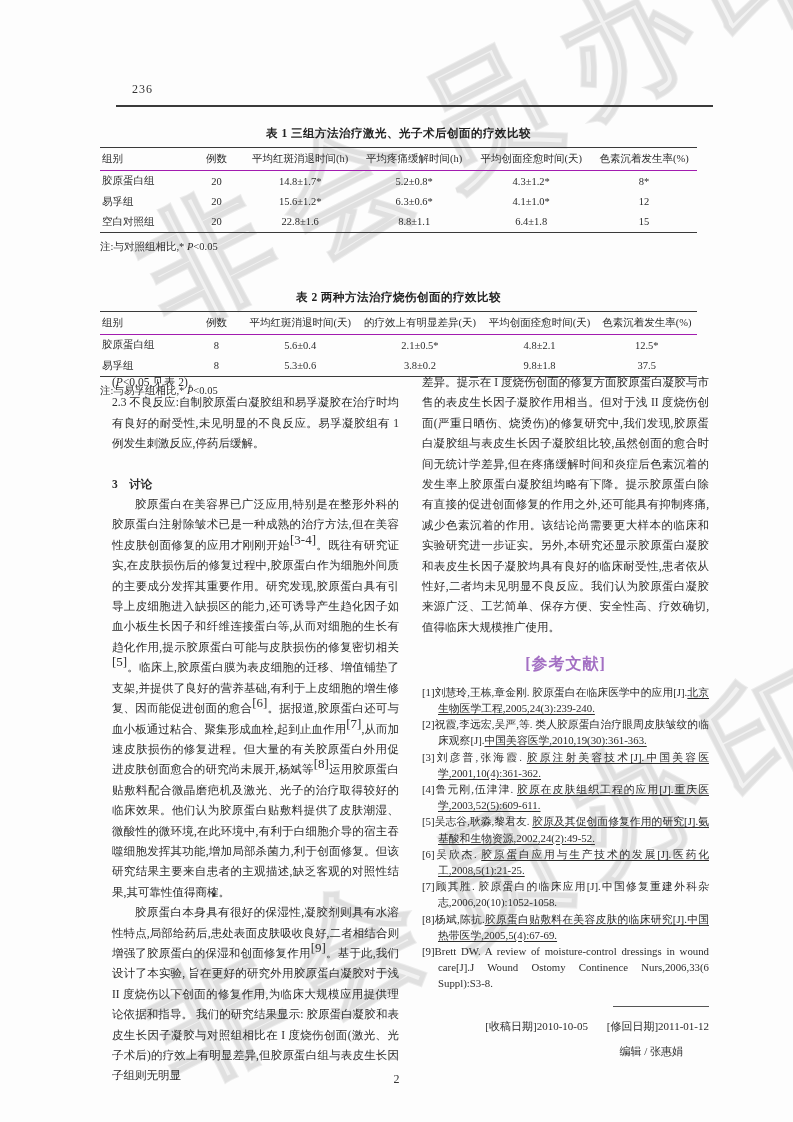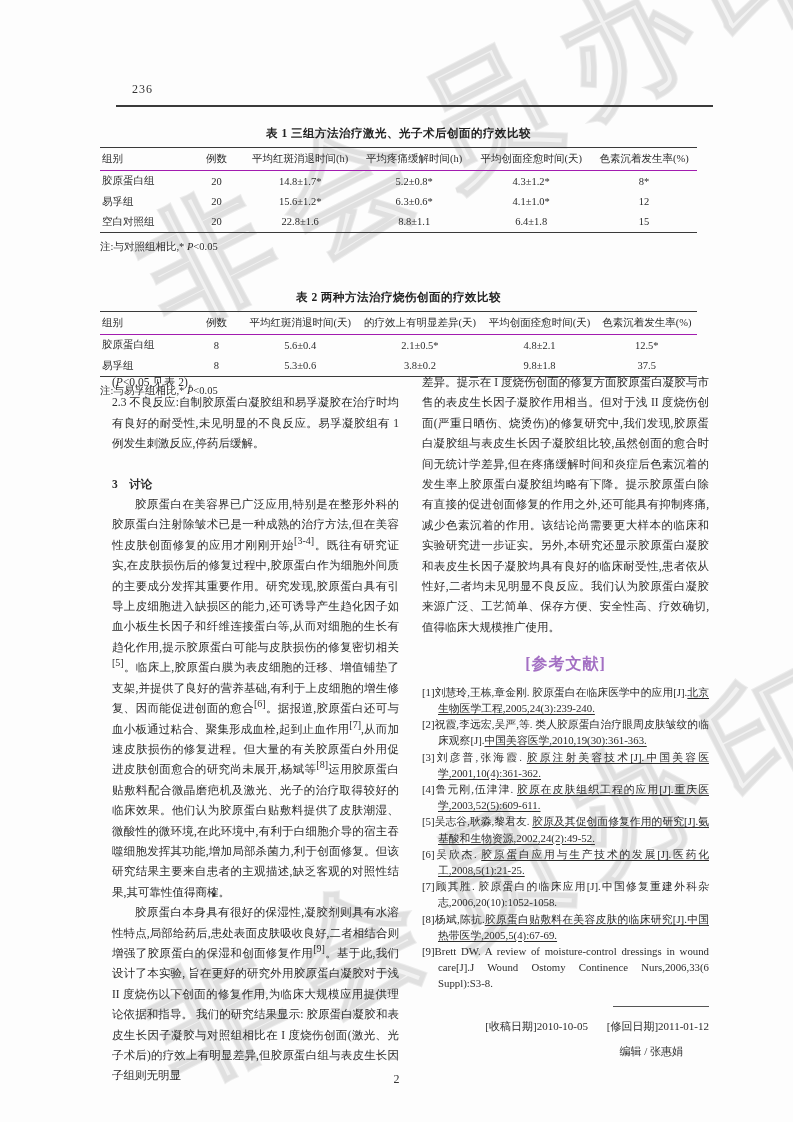--- a/index.html
+++ b/index.html
@@ -47,21 +47,21 @@
   .columns{
     position:absolute;left:112px;top:372px;width:597px;
     display:flex;gap:23px;
   }
   .col{width:287px;font-size:11.5px;line-height:20.4px;text-align:justify;}
   .col p{margin:0;}
   .col p.indent{text-indent:2em;}
   .col h3{
     font-size:11.5px;font-weight:bold;margin:20px 0 0 0;line-height:20.4px;
   }
-  sup{font-size:10px;vertical-align:super;line-height:0;}
+  sup{font-size:13px;vertical-align:super;line-height:0;}
   
   .refhead{
     text-align:center;color:#a36fc3;font-size:16px;font-weight:bold;
     margin:17px 0 9px 0;letter-spacing:1px;
   }
   .reflist{font-size:10.8px;line-height:16.2px;text-align:justify;}
   .refitem{padding-left:16px;text-indent:-16px;margin:0;}
   .refitem .rlink{text-decoration:underline;text-underline-offset:2px;}
   
   .datesblock{margin-top:14px;font-size:11px;}

